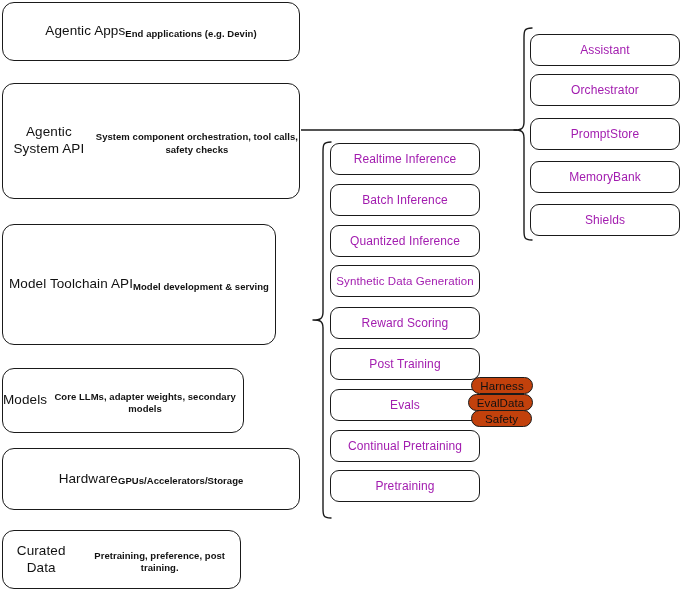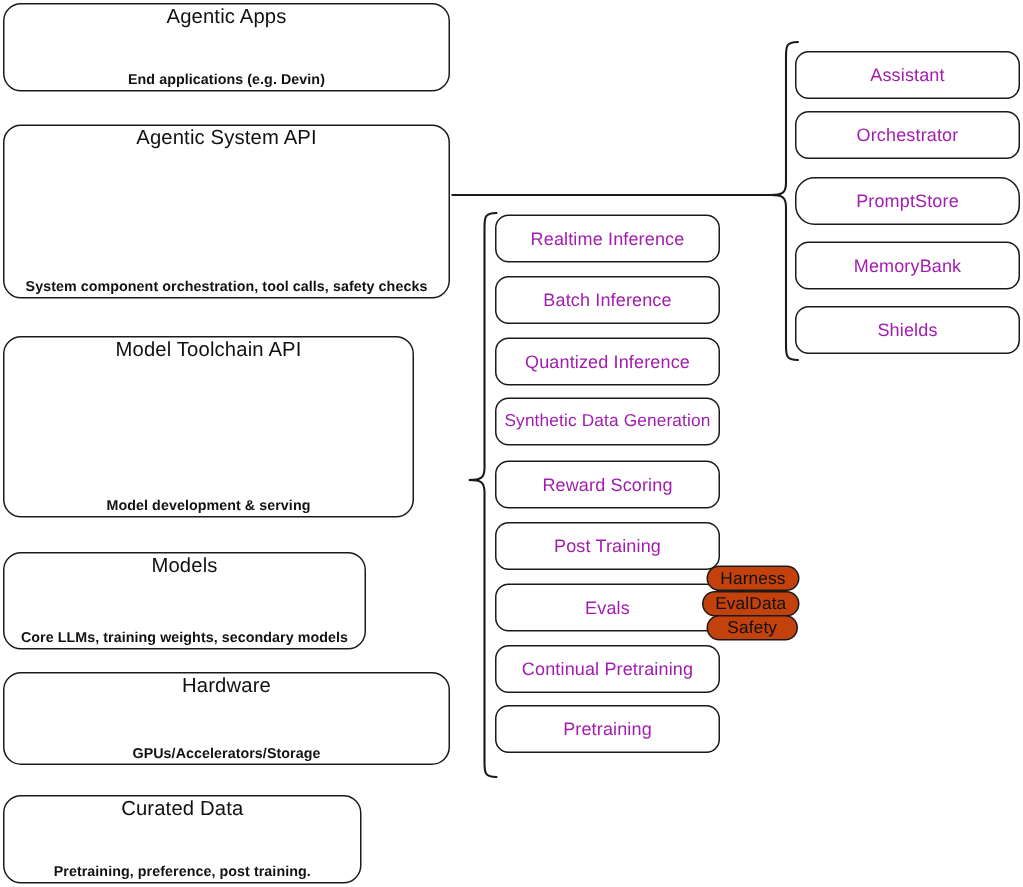--- a/index.html
+++ b/index.html
@@ -15,23 +15,23 @@
     font-family: "Liberation Sans", sans-serif;
     overflow: hidden;
   }
   .node {
     position: absolute;
     box-sizing: border-box;
     border: 1.4px solid #1a1a1a;
     border-radius: 12px;
     background: #ffffff;
     display: flex;
-    flex-direction: column;
+    flex-direction: row;
     align-items: center;
-    justify-content: space-between;
+    justify-content: center;
     text-align: center;
   }
   .node .title {
     font-size: 13.5px;
     color: #111111;
     line-height: 1.25;
     letter-spacing: .1px;
   }
   .node .subtitle {
     font-size: 9.5px;
@@ -92,21 +92,21 @@
     <div class="subtitle">System component orchestration, tool calls, safety checks</div>
   </div>
 
   <div class="node" style="left:2px; top:224px; width:274px; height:121px;">
     <div class="title">Model Toolchain API</div>
     <div class="subtitle">Model development &amp; serving</div>
   </div>
 
   <div class="node" style="left:2px; top:368px; width:242px; height:65px;">
     <div class="title">Models</div>
-    <div class="subtitle">Core LLMs, training weights, secondary models</div>
+    <div class="subtitle">Core LLMs, adapter weights, secondary models</div>
   </div>
 
   <div class="node" style="left:2px; top:448px; width:298px; height:62px;">
     <div class="title">Hardware</div>
     <div class="subtitle">GPUs/Accelerators/Storage</div>
   </div>
 
   <div class="node" style="left:2px; top:530px; width:239px; height:59px;">
     <div class="title">Curated Data</div>
     <div class="subtitle">Pretraining, preference, post training.</div>
@@ -167,21 +167,21 @@
   <div class="pill" style="left:471px; top:410px; width:61px;">
     <span>Safety</span>
   </div>
 
   <div class="leaf" style="left:530px; top:34px;">
     <span>Assistant</span>
   </div>
   <div class="leaf" style="left:530px; top:74px;">
     <span>Orchestrator</span>
   </div>
-  <div class="leaf" style="left:530px; top:118px;border-radius:13px;">
+  <div class="leaf" style="left:530px; top:118px;">
     <span>PromptStore</span>
   </div>
   <div class="leaf" style="left:530px; top:161px;">
     <span>MemoryBank</span>
   </div>
   <div class="leaf" style="left:530px; top:204px;">
     <span>Shields</span>
   </div>
 
 </div>

